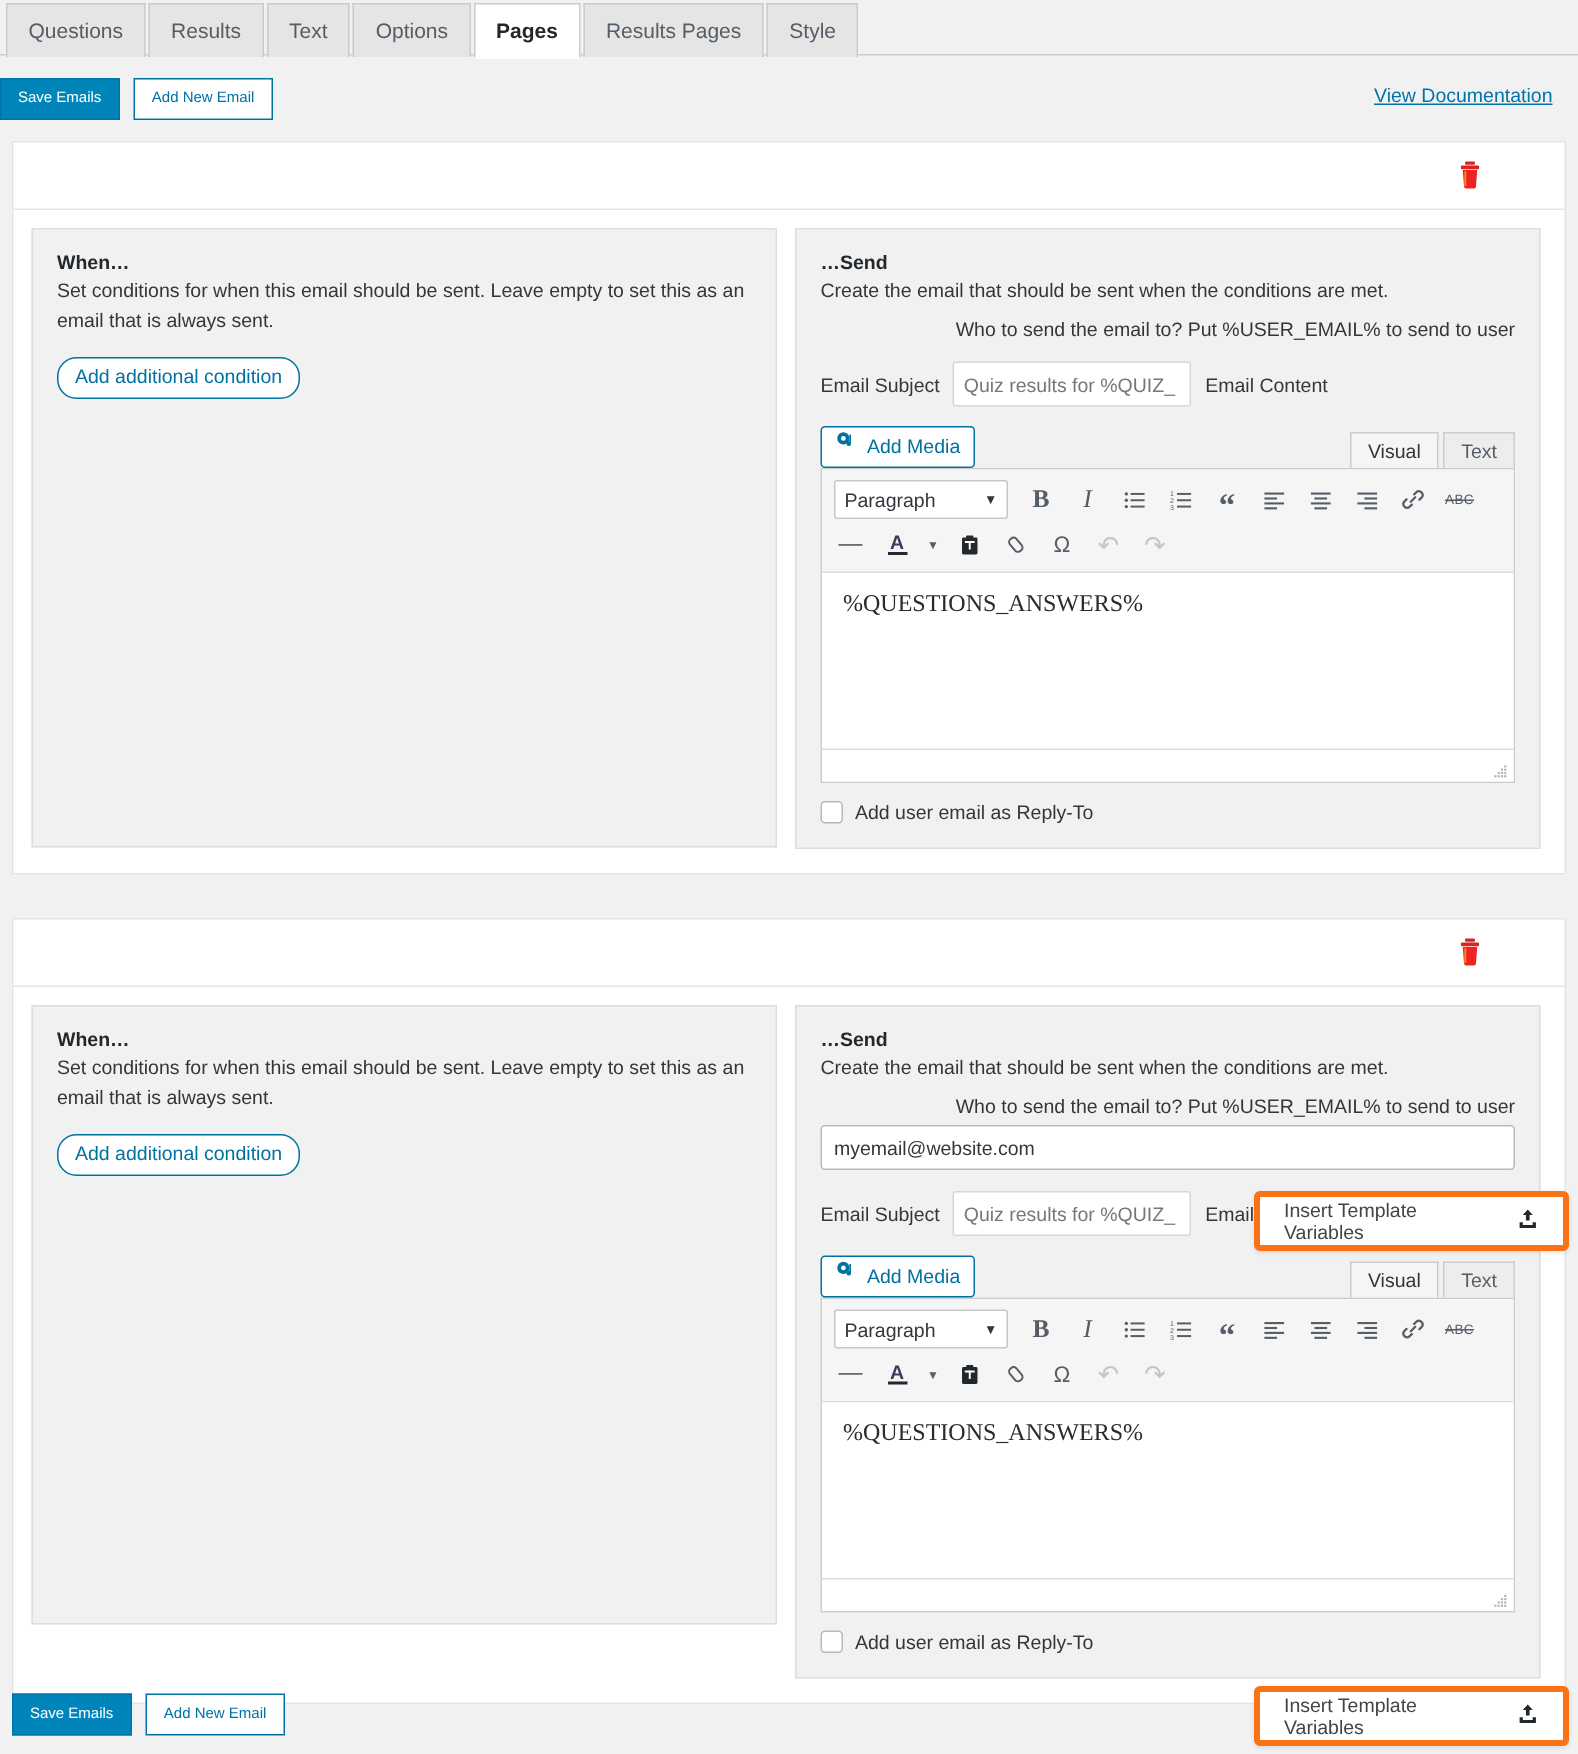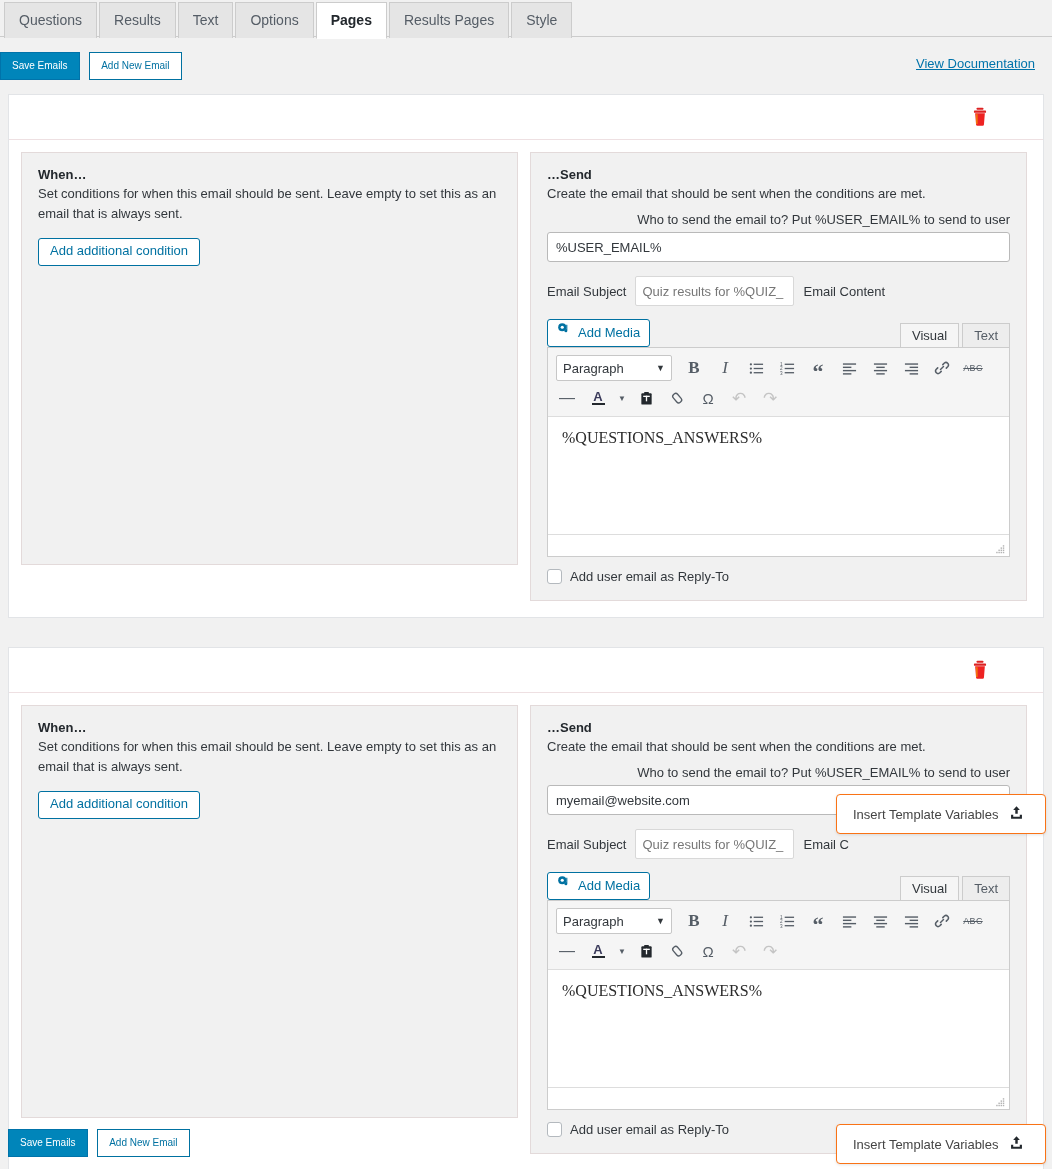--- a/index.html
+++ b/index.html
@@ -139,21 +139,21 @@
     margin: 0 0 14px 0;
   }
   .cond-btn {
     background: #fff;
     border: 1px solid #0071a1;
     color: #0071a1;
     font-size: 13px;
     line-height: 24px;
     height: 28px;
     padding: 0 11px;
-    border-radius: 3px;
+    border-radius: 13px;
     cursor: pointer;
     display: inline-block;
     box-sizing: border-box;
   }
   .field-label {
     font-size: 13px;
     color: #32373c;
     margin: 8px 0 5px 0;
     text-align: right;
   }
@@ -323,21 +323,21 @@
     box-sizing: border-box;
     cursor: pointer;
   }
   .cb-label { font-size: 13px; color: #32373c; }
 
   
   .itv-btn {
     position: absolute;
     box-sizing: border-box;
     background: #fff;
-    border: 1px solid #f97316;
+    border: 4px solid #f97316;
     border-radius: 4px;
     box-shadow: 0 1px 3px rgba(0,0,0,0.10);
     height: 40px;
     padding: 0 16px;
     display: flex;
     align-items: center;
     gap: 11px;
     font-size: 13px;
     color: #444;
     cursor: pointer;
@@ -390,21 +390,20 @@
       <div class="panel-title">When…</div>
       <div class="panel-desc">Set conditions for when this email should be sent. Leave empty to set this as an email that is always sent.</div>
       <div class="cond-btn">Add additional condition</div>
     </div>
 
     <div class="panel panel-send">
       <div class="panel-title">…Send</div>
       <div class="panel-desc" style="margin-bottom:6px">Create the email that should be sent when the conditions are met.</div>
 
       <div class="field-label">Who to send the email to? Put %USER_EMAIL% to send to user</div>
-      <input class="text-input" type="text" value="%USER_EMAIL%" style="">
 
       <div class="subject-row">
         <span class="subject-label">Email Subject</span>
         <input class="subject-input" type="text" placeholder="Quiz results for %QUIZ_" style="">
         <span class="content-label">Email Content</span>
       </div>
 
       <div class="editor-wrap">
         <div class="editor-top">
           <div class="add-media">

